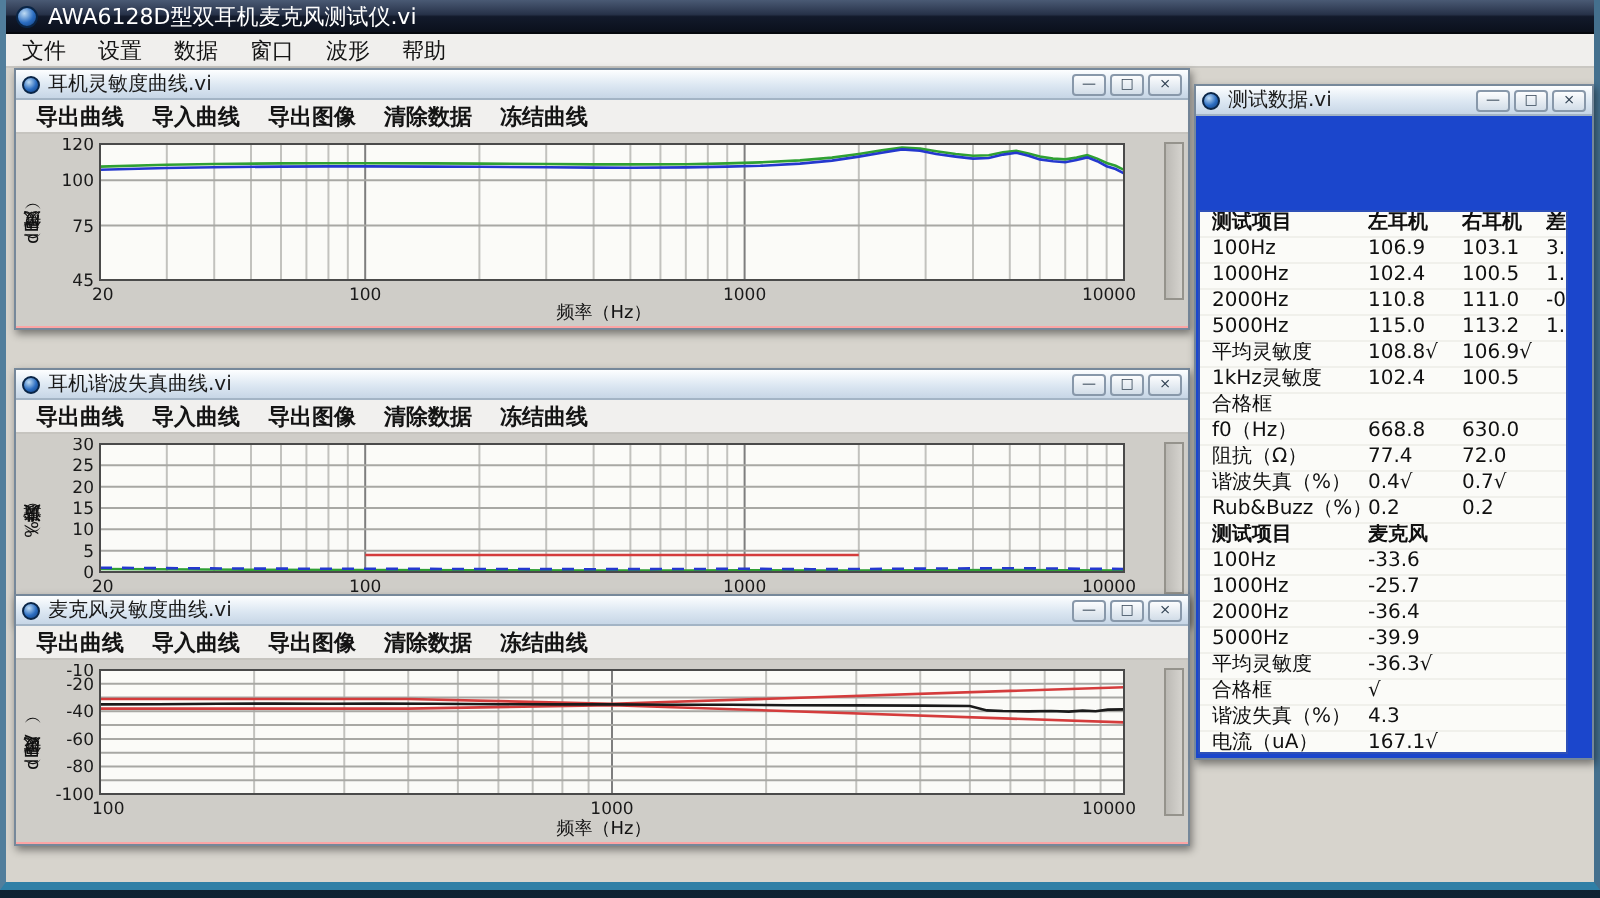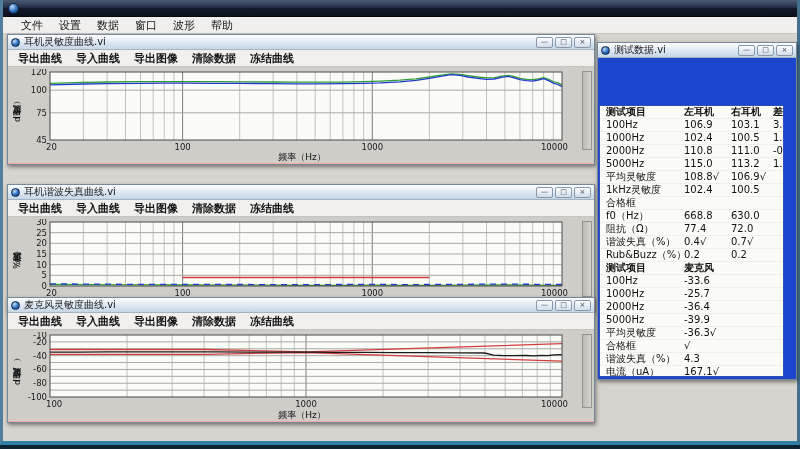--- a/index.html
+++ b/index.html
@@ -8,21 +8,21 @@
     background:linear-gradient(180deg,#0B111D 0%,#0C1422 80%,#0E2433 100%); }
   .main-window { position:absolute; left:0; top:0; width:800px; height:445px;
     border-left:3px solid #517E9C; border-right:3px solid #44708E; border-bottom:4px solid #2F7FA6;
     background:#D7D4CD; }
   .titlebar { height:17px; display:flex; align-items:center; gap:5px; padding-left:5px;
     background:linear-gradient(180deg,#4A5A74 0%,#273249 45%,#121A2B 52%,#0B101C 100%);
     border-bottom:1px solid #05080E; color:#FFFFFF; font-size:11px; }
   .vi-icon { width:11px; height:11px; border-radius:50%;
     background:radial-gradient(circle at 35% 30%,#BFDCF4,#2A6CC0 55%,#123C78); border:1px solid #0A2546; flex:0 0 auto; }
   .menubar { height:17px; background:#F0EFED; border-bottom:1px solid #C9C7C2;
-    display:flex; align-items:center; padding-left:10px; font-size:11px; color:#141414; }
+    display:flex; align-items:center; font-size:11px; color:#141414; }
   .menubar .mi, .pmenu .mi { padding:1px 8px; cursor:default; }
   .pmenu .mi { padding:1px 7px; }
   .toolbar { height:21px; background:#E3E1DC; border-bottom:1px solid #C2C0BA;
     display:flex; align-items:center; gap:9px; padding-left:11px; }
   .tbtn { font-size:11px; color:#101010; padding:0px 9px 1px 9px; border-radius:2px;
     background:linear-gradient(180deg,#FBFBF9,#DEDCD6 60%,#CFCDC6);
     border:1px solid #32506E; box-shadow:0 0 0 1px #A6BDD0; cursor:default; }
   .client { position:relative; width:100%; height:calc(100% - 55px); }
 
   .panel { position:absolute; background:#fca5a5; border:1px solid #76889A;
@@ -58,20 +58,21 @@
   .trow.thead { font-weight:bold; }
   .tc { white-space:nowrap; overflow:hidden; }
   .tc0 { width:78px; } .tc1 { width:47px; } .tc2 { width:42px; } .tc3 { flex:1; }
 </style>
 </head>
 <body>
 
 <div class="main-window">
   <div class="titlebar">
     <span class="vi-icon"></span>
+    <span>AWA6128D型双耳机麦克风测试仪.vi</span>
   </div>
   <div class="menubar">
       <span class="mi">文件</span>
       <span class="mi">设置</span>
       <span class="mi">数据</span>
       <span class="mi">窗口</span>
       <span class="mi">波形</span>
       <span class="mi">帮助</span>
     </div>
 

